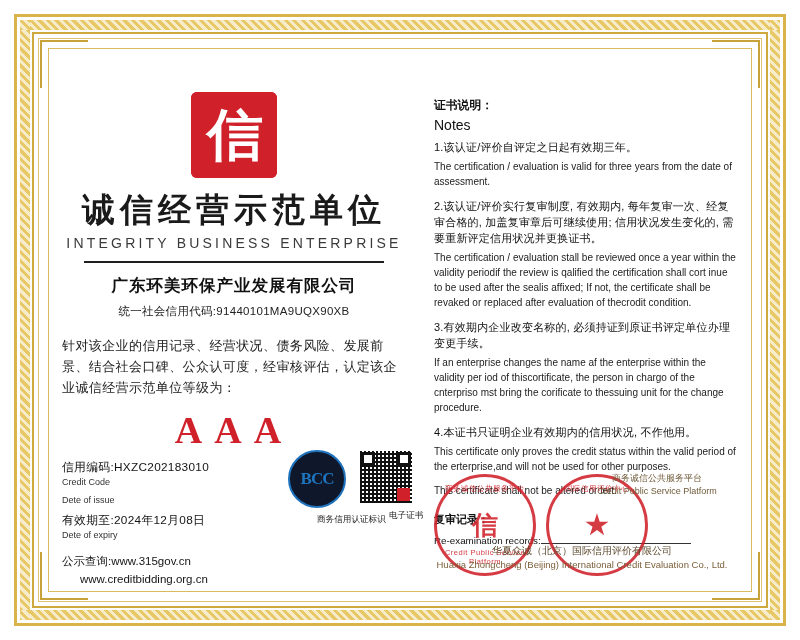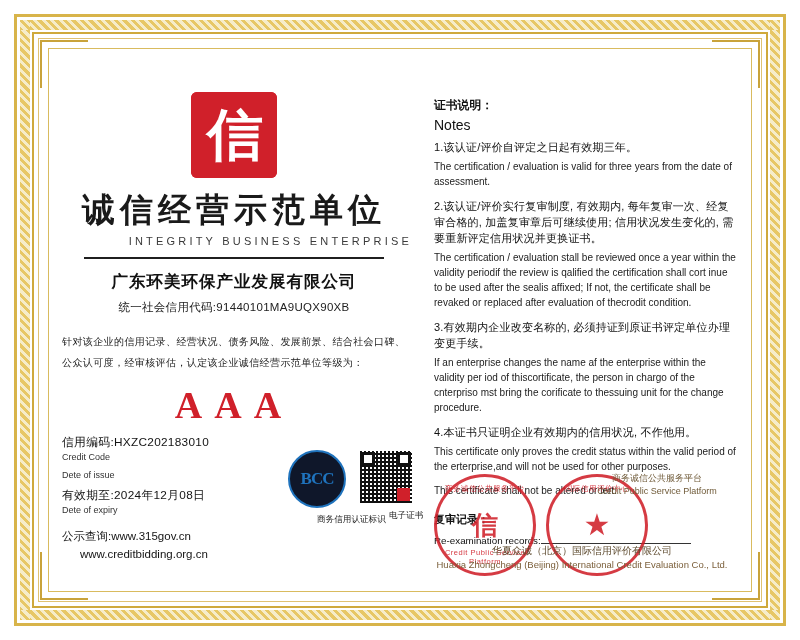--- a/index.html
+++ b/index.html
@@ -109,25 +109,24 @@
 
   .title-cn {
     font-family: "Liberation Serif", serif;
     font-size: 33px;
     font-weight: bold;
     letter-spacing: 5px;
     color: #1a1a1a;
     margin: 6px 0 2px 0;
   }
   .title-en {
-    font-size: 11px;
+    font-size: 14px;
     letter-spacing: 3.2px;
     color: #3a3a3a;
     margin-bottom: 10px;
-    text-align: right;
   }
   .title-rule {
     width: 300px;
     height: 2px;
     background: #1f1f1f;
     margin: 4px auto 12px auto;
   }
   .company {
     font-family: "Liberation Serif", serif;
     font-size: 16.5px;
@@ -136,21 +135,21 @@
     letter-spacing: 1px;
   }
   .credit-code-line {
     font-size: 11.5px;
     color: #222;
     margin-top: 7px;
     letter-spacing: 0.3px;
   }
   .body-text {
     text-align: left;
-    font-size: 10px;
+    font-size: 13px;
     line-height: 21px;
     color: #1c1c1c;
     margin: 16px 4px 0 6px;
     letter-spacing: 0.4px;
   }
   .grade {
     font-family: "Liberation Serif", serif;
     font-size: 38px;
     font-weight: bold;
     color: #d0202a;

